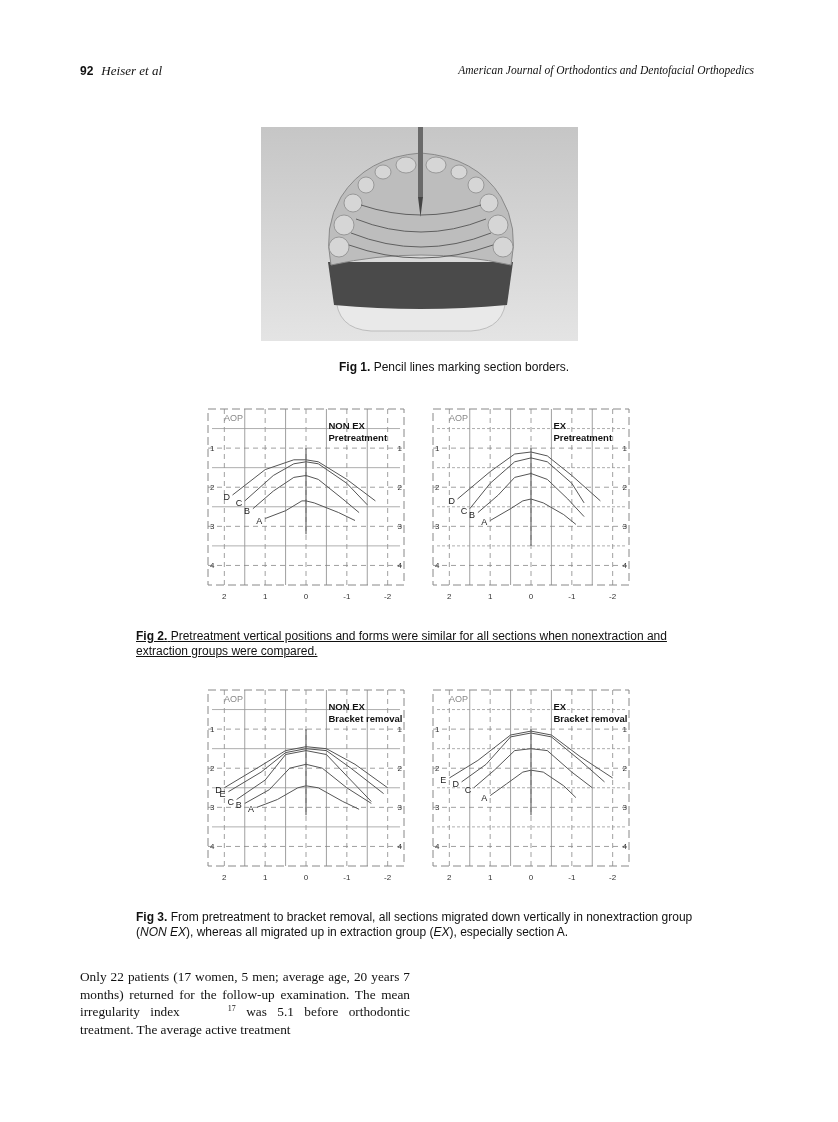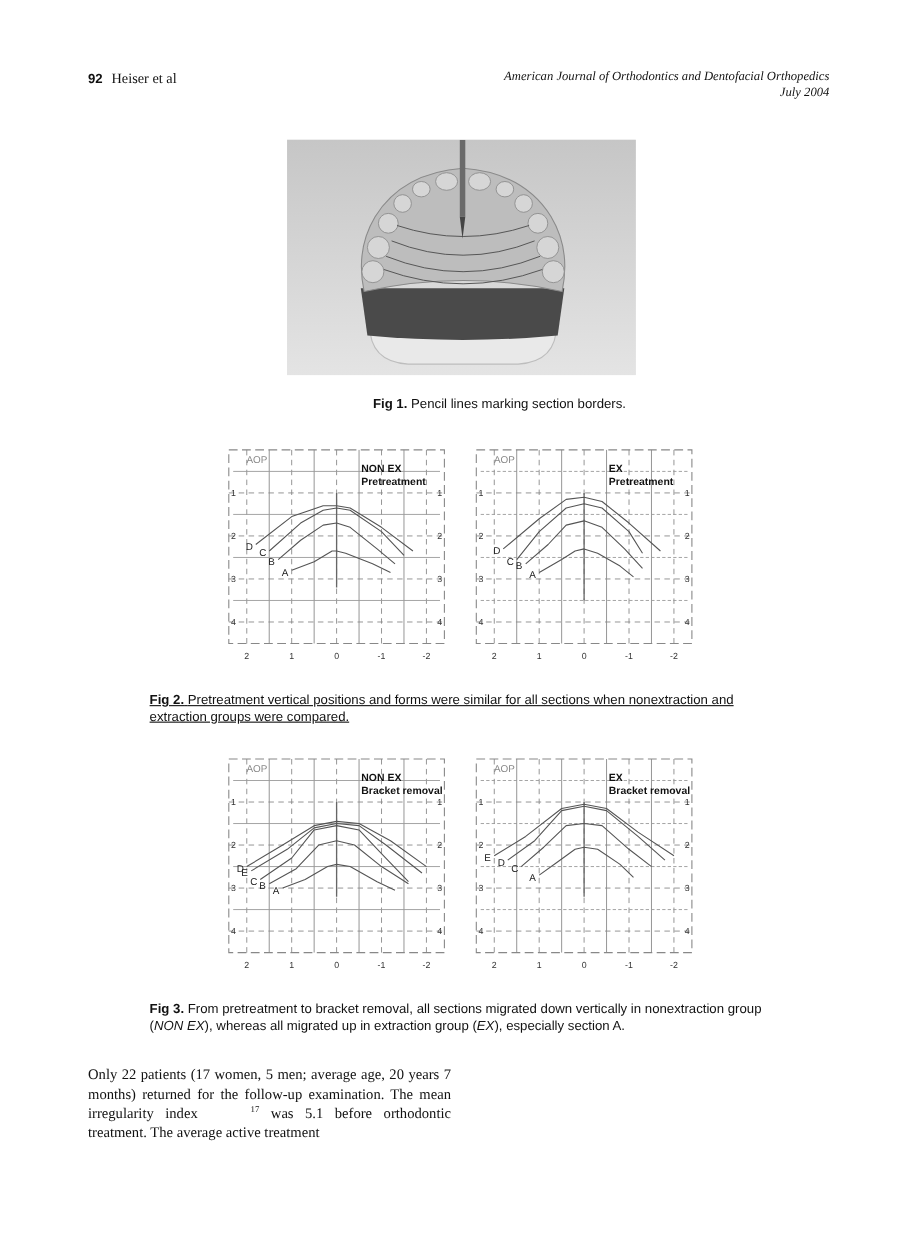--- a/index.html
+++ b/index.html
@@ -1,20 +1,20 @@
 <!DOCTYPE html>
 <html><head>
 <meta charset="utf-8">
 <style>
   html,body{margin:0;padding:0;background:#fff;}
   body{width:838px;height:1122px;position:relative;overflow:hidden;font-family:"Liberation Serif",serif;color:#111;}
   .abs{position:absolute;}
   .hdr-left{left:80px;top:63px;font-size:13px;}
   .hdr-left .pg{font-family:"Liberation Sans",sans-serif;font-weight:bold;font-size:12px;margin-right:8px;margin-top:36px;}
-  .hdr-left .au{}
+  .hdr-left .au{font-style:italic;}
   .hdr-right{right:84px;top:63px;font-size:11.5px;font-style:italic;text-align:right;line-height:14px;}
   .photo{left:261px;top:127px;width:317px;height:214px;background:linear-gradient(180deg,#c9c9c9 0%,#d8d8d8 60%,#e2e2e2 100%);overflow:hidden;}
   .cap{font-family:"Liberation Sans",sans-serif;font-size:12px;line-height:15px;}
   .cap b{font-weight:bold;}
   .cap1{left:291px;top:360px;padding-left:48px;}
   .cap2{left:136px;top:629px;width:580px;text-decoration:underline;}
   .cap3{left:136px;top:910px;width:590px;}
   .chart{width:212px;height:200px;}
   .body-col{font-size:13.3px;line-height:17.5px;text-align:justify;width:330px;}
   .col1{left:80px;top:968px;}
@@ -23,21 +23,20 @@
   sup{font-size:8px;line-height:0;margin-left:48px;}
 </style>
 </head>
 <body>
 
 <div class="abs hdr-left">
   <span class="pg">92</span><span class="au">Heiser et al</span>
 </div>
 <div class="abs hdr-right">
   <div>American Journal of Orthodontics and Dentofacial Orthopedics</div>
-  <div>July 2004</div>
 </div>
 
 <div class="abs photo">
   <svg width="317" height="214" viewBox="0 0 317 214">
     <defs>
       <linearGradient id="bg1" x1="0" y1="0" x2="0" y2="1">
         <stop offset="0" stop-color="#c6c6c6"></stop>
           <stop offset="1" stop-color="#e4e4e4"></stop>
       </linearGradient>
     </defs>

